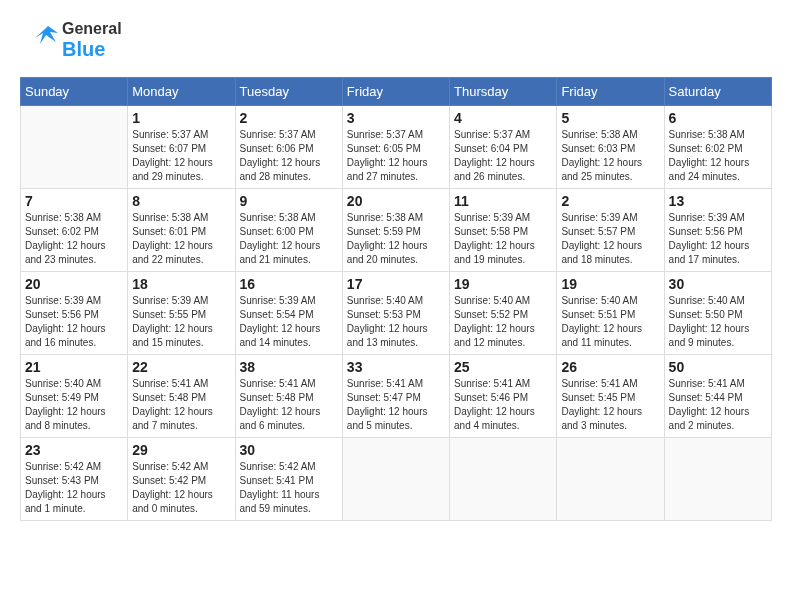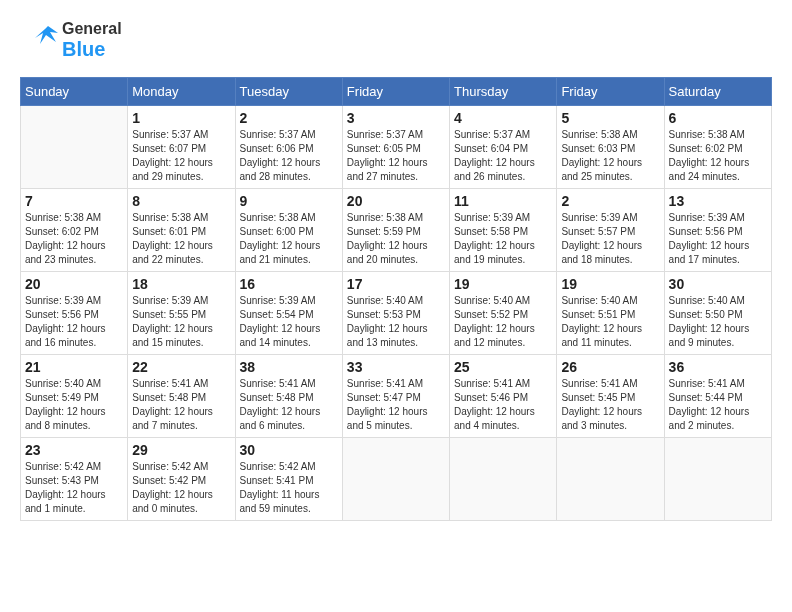--- a/index.html
+++ b/index.html
@@ -288,21 +288,21 @@
 and 4 minutes.</div>
         </td>
         <td>
           <div class="day-number">26</div>
           <div class="day-info" style="white-space: pre-line;">Sunrise: 5:41 AM
 Sunset: 5:45 PM
 Daylight: 12 hours
 and 3 minutes.</div>
         </td>
         <td>
-          <div class="day-number">36</div>
+          <div class="day-number">50</div>
           <div class="day-info" style="white-space: pre-line;">Sunrise: 5:41 AM
 Sunset: 5:44 PM
 Daylight: 12 hours
 and 2 minutes.</div>
         </td>
       </tr>
       <tr>
         <td>
           <div class="day-number">23</div>
           <div class="day-info" style="white-space: pre-line;">Sunrise: 5:42 AM

